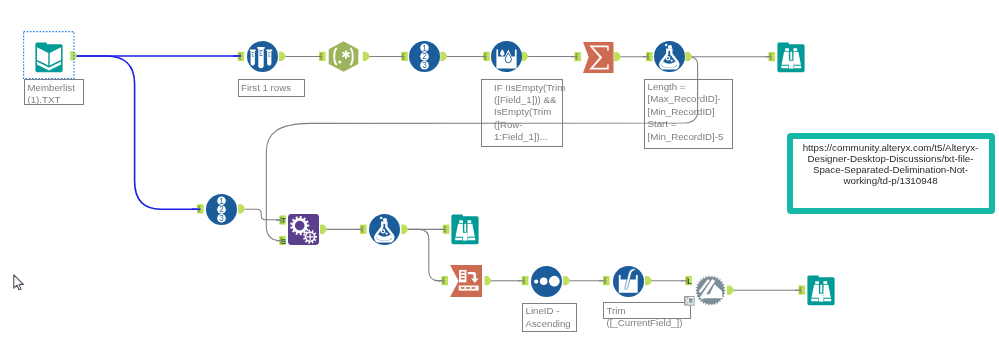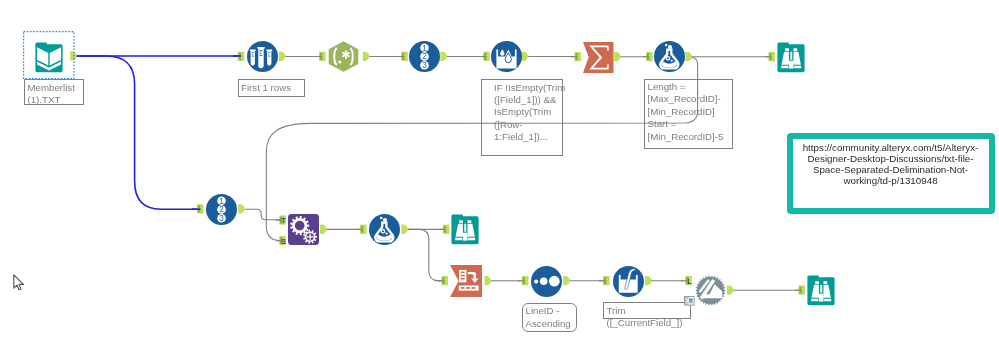--- a/index.html
+++ b/index.html
@@ -346,31 +346,31 @@
       <path d="M518 280.8 H525.3"></path>
       <path d="M599 280.8 H606.5"></path>
       <path d="M681 280.8 H688.7"></path>
       <path d="M795 290.2 H802"></path>
     </g>
   </svg>
 
   <div class="lbl" style="left:24px;top:79px;width:60px;height:26px;">Memberlist
 (1).TXT</div>
   <div class="lbl" style="left:237.5px;top:79px;width:67px;height:17.5px;">First 1 rows</div>
-  <div class="lbl" style="left:481px;top:79px;width:82px;height:77px;padding-left:12px;">IF !IsEmpty(Trim
+  <div class="lbl" style="left:481px;top:79px;width:82px;height:68px;padding-left:12px;">IF !IsEmpty(Trim
 ([Field_1])) &amp;&amp;
 IsEmpty(Trim
 ([Row-
 1:Field_1])...</div>
   <div class="lbl" style="left:644px;top:78.5px;width:88.5px;height:70px;">Length =
 [Max_RecordID]-
 [Min_RecordID]
 Start =
 [Min_RecordID]-5</div>
-  <div class="lbl" style="left:522px;top:302.7px;width:55px;height:29.5px;border-radius:6px;">LineID -
+  <div class="lbl" style="left:522px;top:302.7px;width:55px;height:29.5px;">LineID -
 Ascending</div>
   <div class="lbl" style="left:603px;top:302.3px;width:88px;height:17px;">Trim
 ([_CurrentField_])</div>
 
   <svg class="tool" style="left:684px;top:295.5px;z-index:6;" width="14" height="10" viewBox="0 0 14 10">
     <rect x="0.5" y="0.5" width="9.6" height="8.6" fill="#ffffff" stroke="#9a9a9a" stroke-width="1"></rect>
     <path d="M1.3 1.3 H4.3 L2.4 4.8 L4.3 8.3 H1.3 Z" fill="#ffffff" stroke="#9a9a9a" stroke-width="0.8"></path>
     <g opacity="0.65">
       <rect x="4.8" y="2.1" width="1.1" height="4.8" fill="#C98A3A"></rect>
       <circle cx="7.0" cy="4.0" r="1.9" fill="#3C8FD0"></circle>

